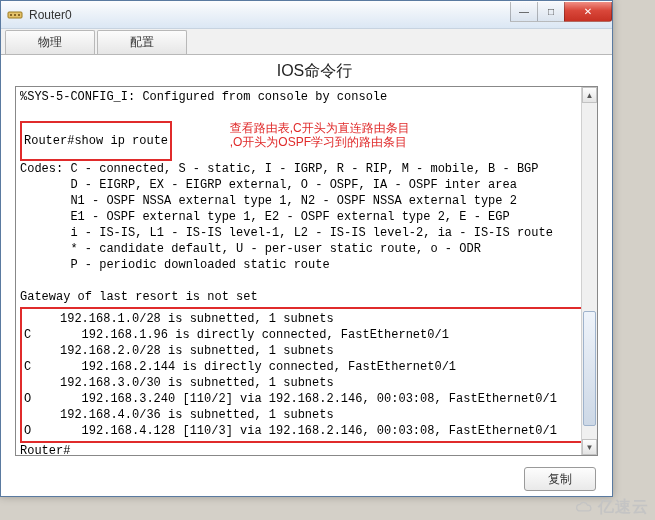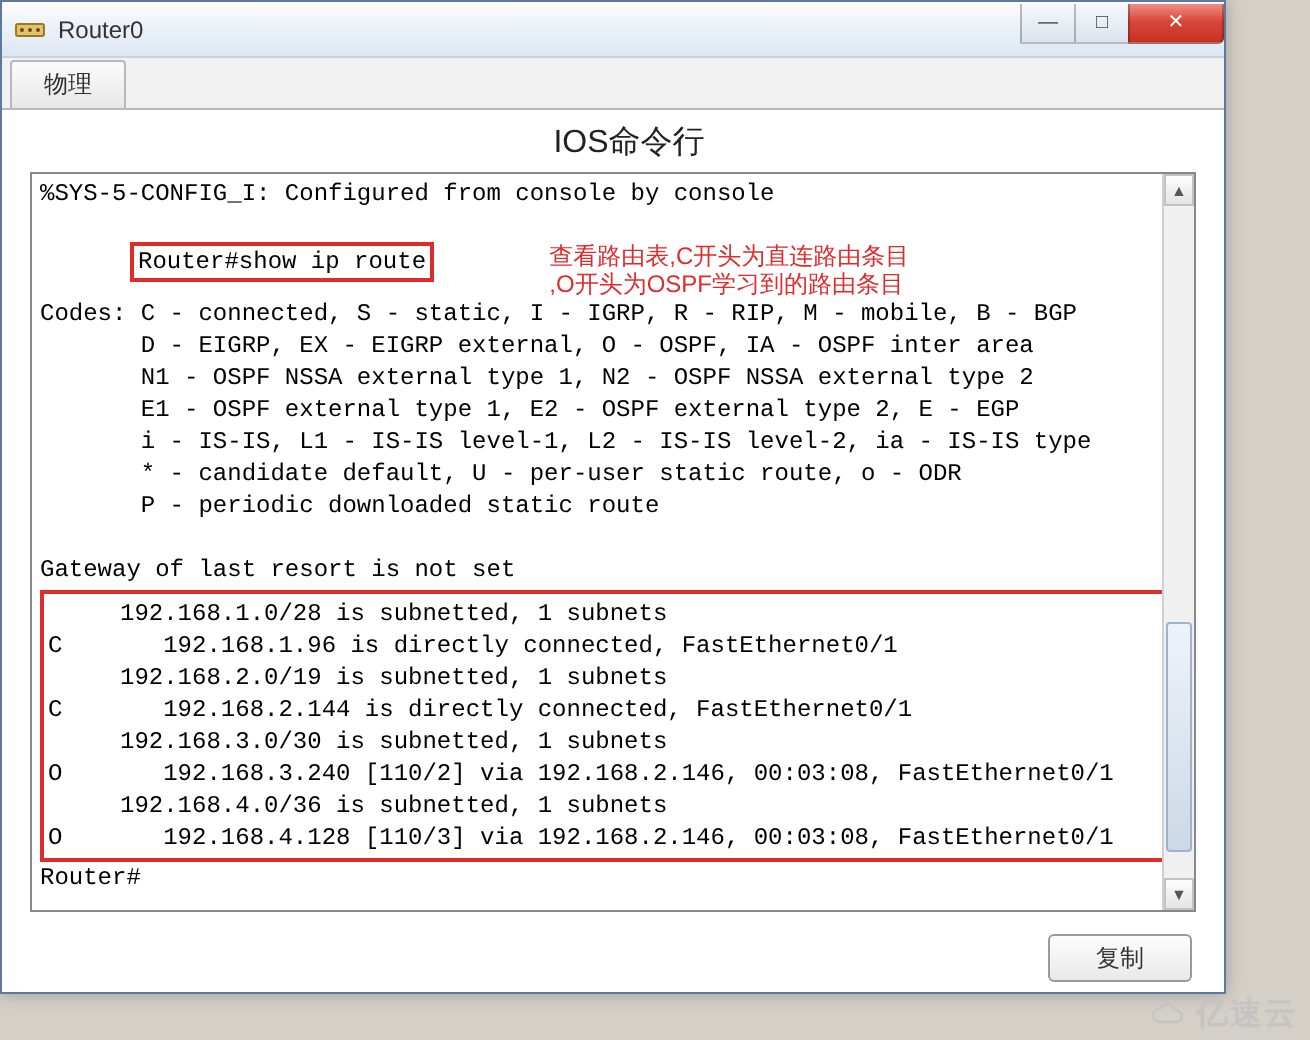--- a/index.html
+++ b/index.html
@@ -60,21 +60,21 @@
   .tabbar {
     height: 26px;
     background: #f1f1f1;
     border-bottom: 1px solid #b8b8b8;
     display: flex;
     align-items: flex-end;
     padding-left: 4px;
   }
   .tab {
     height: 24px;
-    padding: 0 16px;
+    padding: 0 32px;
     font-size: 12px;
     color: #333;
     display:flex; align-items:center;
     border: 1px solid #b8b8b8;
     border-bottom: none;
     background: linear-gradient(to bottom,#fcfcfc,#e6e6e6);
     margin-right: 2px;
     border-top-left-radius: 2px;
     border-top-right-radius: 2px;
   }
@@ -102,23 +102,22 @@
     font-size: 12px;
     line-height: 16px;
     color: #000;
     white-space: pre;
     padding: 2px 4px;
     height: 100%;
     overflow: hidden;
   }
   .cmd-highlight {
     border: 2px solid #e02b2b;
-    padding: 0 2px;
+    padding: 10px 2px;
     display: inline-block;
-    margin-left: 45px;
   }
   .annot {
     color: #e02b2b;
     font-family: SimSun, "Microsoft YaHei", sans-serif;
     font-weight: normal;
     font-size: 12px;
     line-height: 14px;
     display: inline-block;
     vertical-align: top;
   }
@@ -204,41 +203,44 @@
       <div class="win-btn close">
           <span>✕</span>
         </div>
     </div>
   </div>
 
   <div class="tabbar">
     <div class="tab">
         <span>物理</span>
       </div>
+    <div class="tab">
+        <span>配置</span>
+      </div>
   </div>
 
   <div class="page-title-row">IOS命令行</div>
 
   <div class="terminal-wrap">
     <div class="terminal"><span>%SYS-5-CONFIG_I: Configured from console by console</span>
 
 <span class="cmd-highlight"><span>Router#</span><span>show ip route</span></span>        <span class="annot"><span>查看路由表,C开头为直连路由条目</span>
 <span>,O开头为OSPF学习到的路由条目</span></span>
 <span>Codes: C - connected, S - static, I - IGRP, R - RIP, M - mobile, B - BGP</span>
 <span>       D - EIGRP, EX - EIGRP external, O - OSPF, IA - OSPF inter area</span>
 <span>       N1 - OSPF NSSA external type 1, N2 - OSPF NSSA external type 2</span>
 <span>       E1 - OSPF external type 1, E2 - OSPF external type 2, E - EGP</span>
-<span>       i - IS-IS, L1 - IS-IS level-1, L2 - IS-IS level-2, ia - IS-IS type</span>
+<span>       i - IS-IS, L1 - IS-IS level-1, L2 - IS-IS level-2, ia - IS-IS route</span>
 <span>       * - candidate default, U - per-user static route, o - ODR</span>
 <span>       P - periodic downloaded static route</span>
 
 <span>Gateway of last resort is not set</span>
 <div class="route-box"><span>     192.168.1.0/28 is subnetted, 1 subnets</span>
 <span>C       192.168.1.96 is directly connected, FastEthernet0/1</span>
-<span>     192.168.2.0/19 is subnetted, 1 subnets</span>
+<span>     192.168.2.0/28 is subnetted, 1 subnets</span>
 <span>C       192.168.2.144 is directly connected, FastEthernet0/1</span>
 <span>     192.168.3.0/30 is subnetted, 1 subnets</span>
 <span>O       192.168.3.240 [110/2] via 192.168.2.146, 00:03:08, FastEthernet0/1</span>
 <span>     192.168.4.0/36 is subnetted, 1 subnets</span>
 <span>O       192.168.4.128 [110/3] via 192.168.2.146, 00:03:08, FastEthernet0/1</span></div><span>Router#</span></div>
 
     <div class="scrollbar">
       <div class="sb-btn">▲</div>
       <div class="sb-track">
         <div class="sb-thumb"></div>

